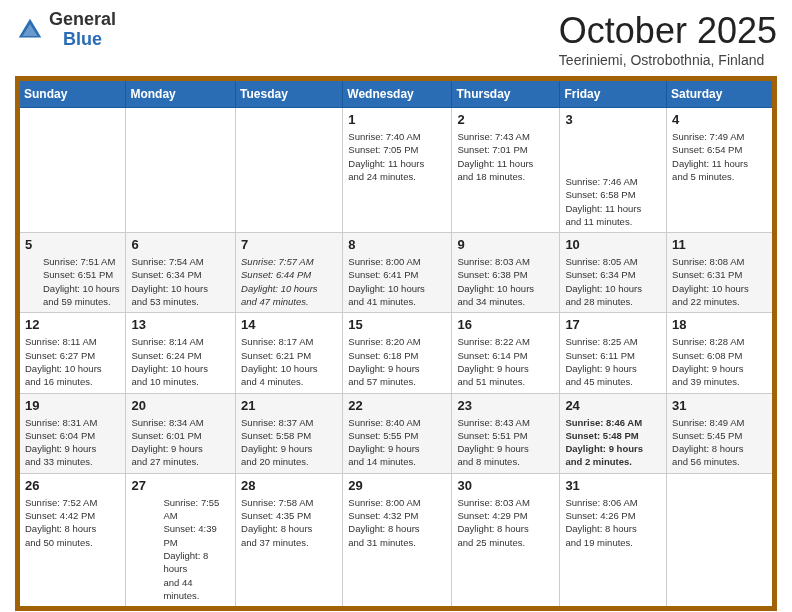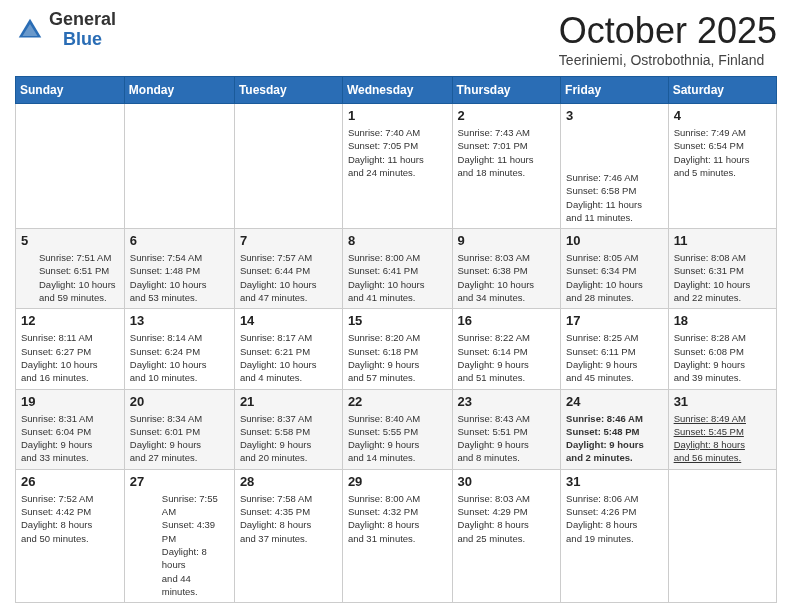--- a/index.html
+++ b/index.html
@@ -43,21 +43,21 @@
       font-weight: normal;
       color: #222;
     }
     .subtitle {
       font-size: 14px;
       color: #444;
     }
     .calendar {
       width: 100%;
       border-collapse: collapse;
-      border: 1px solid #a16207;
+      border: 5px solid #a16207;
     }
     .calendar th {
       background-color: #2a6db5;
       color: #fff;
       font-size: 12px;
       font-weight: bold;
       padding: 6px 4px;
       text-align: left;
       border: 1px solid #1a5a9a;
     }
@@ -158,27 +158,27 @@
         <td>
           <span class="day-num">5</span>
           <div class="day-info" style="white-space: pre-line; margin-left: 18px;">Sunrise: 7:51 AM
 Sunset: 6:51 PM
 Daylight: 10 hours
 and 59 minutes.</div>
         </td>
         <td>
           <span class="day-num">6</span>
           <div class="day-info" style="white-space: pre-line;">Sunrise: 7:54 AM
-Sunset: 1:48 PM
+Sunset: 6:34 PM
 Daylight: 10 hours
 and 53 minutes.</div>
         </td>
         <td>
           <span class="day-num">7</span>
-          <div class="day-info" style="white-space: pre-line;">Sunrise: 7:57 AM
+          <div class="day-info" style="white-space: pre-line; font-style: italic;">Sunrise: 7:57 AM
 Sunset: 6:44 PM
 Daylight: 10 hours
 and 47 minutes.</div>
         </td>
         <td>
           <span class="day-num">8</span>
           <div class="day-info" style="white-space: pre-line;">Sunrise: 8:00 AM
 Sunset: 6:41 PM
 Daylight: 10 hours
 and 41 minutes.</div>
@@ -294,21 +294,21 @@
         </td>
         <td>
           <span class="day-num">24</span>
           <div class="day-info" style="white-space: pre-line; font-weight: bold;">Sunrise: 8:46 AM
 Sunset: 5:48 PM
 Daylight: 9 hours
 and 2 minutes.</div>
         </td>
         <td>
           <span class="day-num">31</span>
-          <div class="day-info" style="white-space: pre-line; text-decoration: underline;">Sunrise: 8:49 AM
+          <div class="day-info" style="white-space: pre-line;">Sunrise: 8:49 AM
 Sunset: 5:45 PM
 Daylight: 8 hours
 and 56 minutes.</div>
         </td>
       </tr>
       <tr>
         <td>
           <span class="day-num">26</span>
           <div class="day-info" style="white-space: pre-line;">Sunrise: 7:52 AM
 Sunset: 4:42 PM

